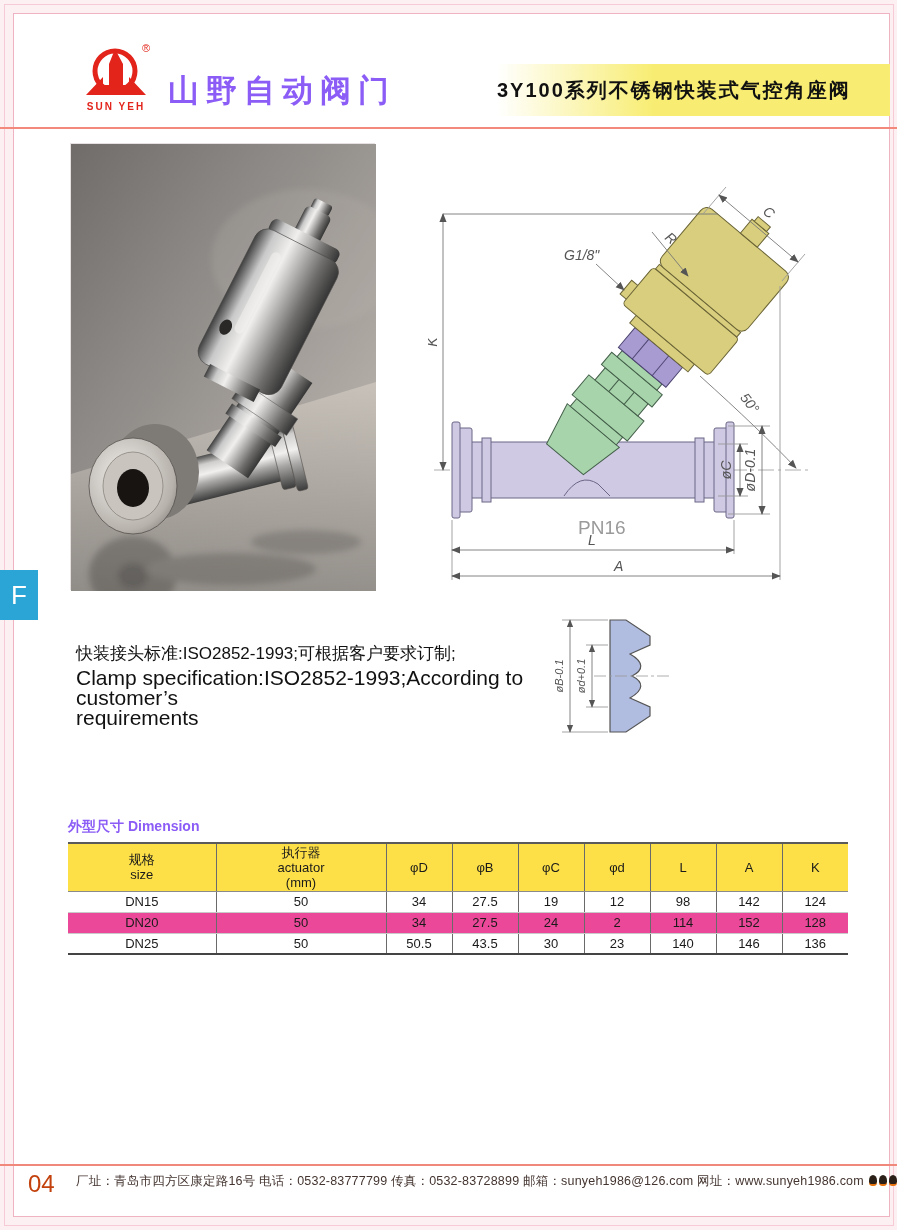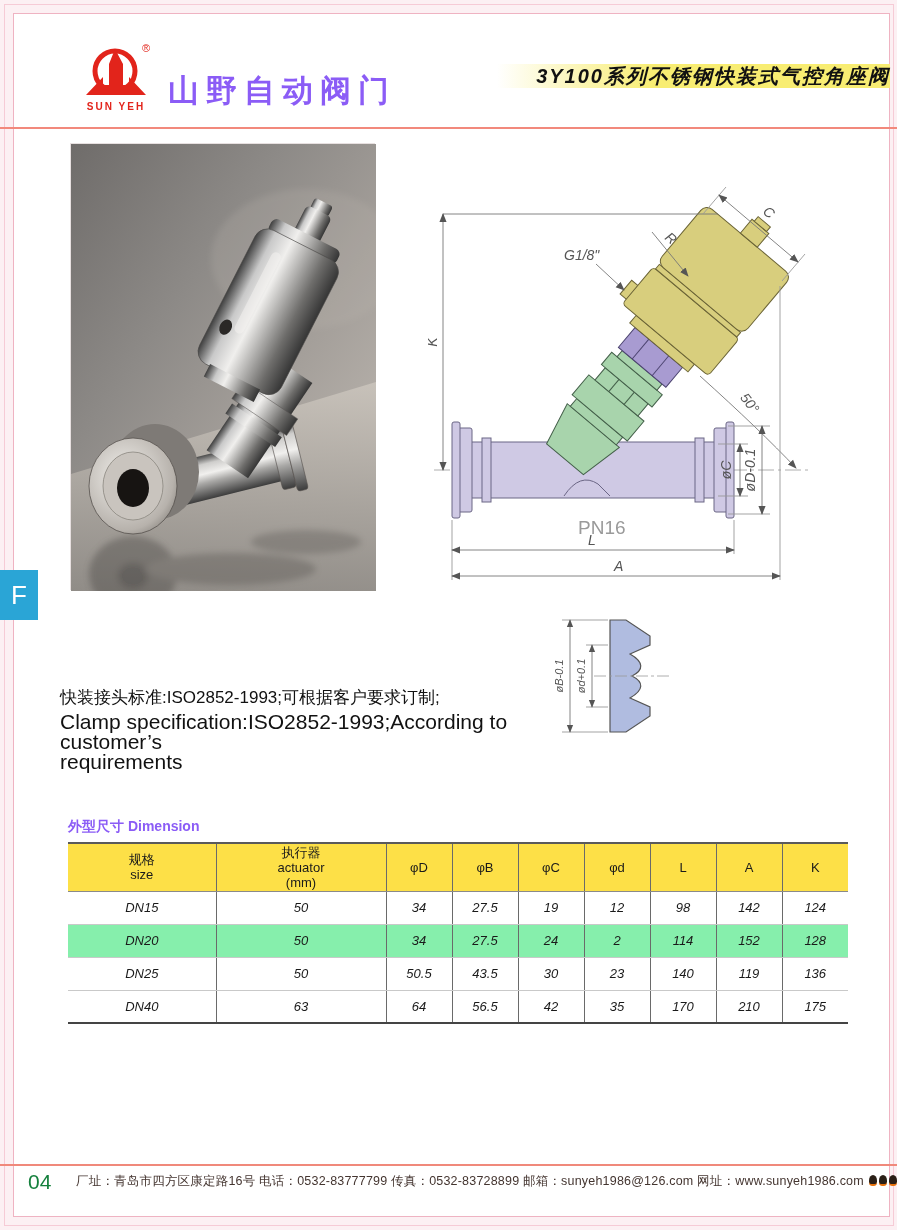--- a/index.html
+++ b/index.html
@@ -12,63 +12,63 @@
   }
   .frame-outer { position:absolute; left:4px; top:4px; right:3px; bottom:4px;
     border:1px solid #f6cbd6; pointer-events:none; }
   .frame-inner { position:absolute; left:13px; top:13px; right:7px; bottom:13px;
     border:1px solid #efb3c2; background:#ffffff; }
 
   
   .logo-svg { position:absolute; left:84px; top:38px; width:66px; height:82px; }
   .brand-cn { position:absolute; left:168px; top:70px; font-size:31px; font-weight:bold;
     color:#8b5cf6; letter-spacing:7px; white-space:nowrap; }
-  .title-bar { position:absolute; left:497px; top:64px; right:7px; height:24px;
+  .title-bar { position:absolute; left:497px; top:64px; right:7px; height:52px;
     background:linear-gradient(to right, rgba(248,237,114,0) 0%, #f8ed72 40%, #f8ed72 100%);
-    display:flex; align-items:center; justify-content:flex-end;font-style:italic; }
+    display:flex; align-items:center; justify-content:flex-start; }
   .title-bar span { font-size:20px; font-weight:bold; color:#111; letter-spacing:2px; white-space:nowrap; }
   .header-rule { position:absolute; left:0; top:127px; width:897px; height:2px; background:#f2897c; }
 
   
   .photo { position:absolute; left:70px; top:143px; width:305px; height:447px; border:1px solid #e7e0e0; }
   .photo svg { display:block; }
 
   
   .drawing { position:absolute; left:428px; top:138px; width:420px; height:455px; }
   .dimtxt { fill:#555; font-size:14px; font-style:italic; font-family:"Liberation Sans",sans-serif; }
   .pntxt  { fill:#9a9a9a; font-size:19px; font-family:"Liberation Sans",sans-serif; }
 
   
   .f-tab { position:absolute; left:0; top:570px; width:38px; height:50px; background:#2aa5d6;
     color:#fff; font-size:26px; display:flex; align-items:center; justify-content:center; }
 
   
-  .clamp-note { position:absolute; left:60px; top:642px; width:480px; color:#111;margin-top:44px; }
+  .clamp-note { position:absolute; left:76px; top:642px; width:480px; color:#111; }
   .clamp-note .cn { font-size:17px; margin-bottom:3px; }
   .clamp-note .en { font-size:21px; line-height:20px; }
 
   .clamp-svg { position:absolute; left:548px; top:612px; width:172px; height:130px; }
 
   
   .tbl-title { position:absolute; left:68px; top:818px; font-size:14px; font-weight:bold; color:#8b5cf6; }
   .dim-table { position:absolute; left:68px; top:842px; width:780px; border-collapse:collapse;
     font-size:13px; color:#1a1a1a; table-layout:fixed; }
   .dim-table thead th { background:#fde047; font-weight:normal; height:48px;
     border-bottom:1px solid #8a8a8a; border-top:2px solid #5a5a5a; }
   .dim-table th, .dim-table td { border-left:1px solid #6a6a6a; text-align:center; }
   .dim-table th:first-child, .dim-table td:first-child { border-left:none; }
-  .dim-table td { height:33px; border-bottom:1px solid #c9c9c9;font-style:italic; }
-  .dim-table tbody tr.alt td { background:#86efac; }
+  .dim-table td { height:21px; border-bottom:1px solid #c9c9c9; }
+  .dim-table tbody tr.alt td { background:#ec4899; }
   .dim-table tbody tr:last-child td { border-bottom:2px solid #444; }
   .dim-table th div { line-height:15px; }
   .dim-table col.c1 { width:148px; } .dim-table col.c2 { width:170px; }
 
   
   .footer-rule { position:absolute; left:0; top:1164px; width:897px; height:2px; background:#f0897b; }
-  .page-num { position:absolute; left:28px; top:1170px; font-size:21px; color:#15803d; }
+  .page-num { position:absolute; left:28px; top:1170px; font-size:24px; color:#c2410c; }
   .contact { position:absolute; left:76px; top:1173px; width:810px; font-size:12.5px;
     color:#443530; white-space:nowrap; letter-spacing:0.2px; }
   .qq-icon { display:inline-block; width:8px; height:11px; margin:0 1px -1px 1px;
     background:#2b2017; border-radius:50% 50% 42% 42%; border-bottom:2px solid #e8720c; }
 </style>
 </head>
 <body>
 
 <div class="frame-outer"></div>
 <div class="frame-inner"></div>
@@ -358,33 +358,22 @@
         <td>128</td>
       </tr>
       <tr>
         <td>DN25</td>
         <td>50</td>
         <td>50.5</td>
         <td>43.5</td>
         <td>30</td>
         <td>23</td>
         <td>140</td>
-        <td>119</td>
+        <td>146</td>
         <td>136</td>
-      </tr>
-      <tr>
-        <td>DN40</td>
-        <td>63</td>
-        <td>64</td>
-        <td>56.5</td>
-        <td>42</td>
-        <td>35</td>
-        <td>170</td>
-        <td>210</td>
-        <td>175</td>
       </tr>
     </tbody>
 </table>
 
 <div class="footer-rule"></div>
 <div class="page-num">04</div>
 <div class="contact">
   <span>厂址：青岛市四方区康定路16号  电话：0532-83777799  传真：0532-83728899  邮箱：sunyeh1986@126.com  网址：www.sunyeh1986.com</span>
   <span class="qq-icon"></span><span class="qq-icon"></span><span class="qq-icon"></span>
 </div>

